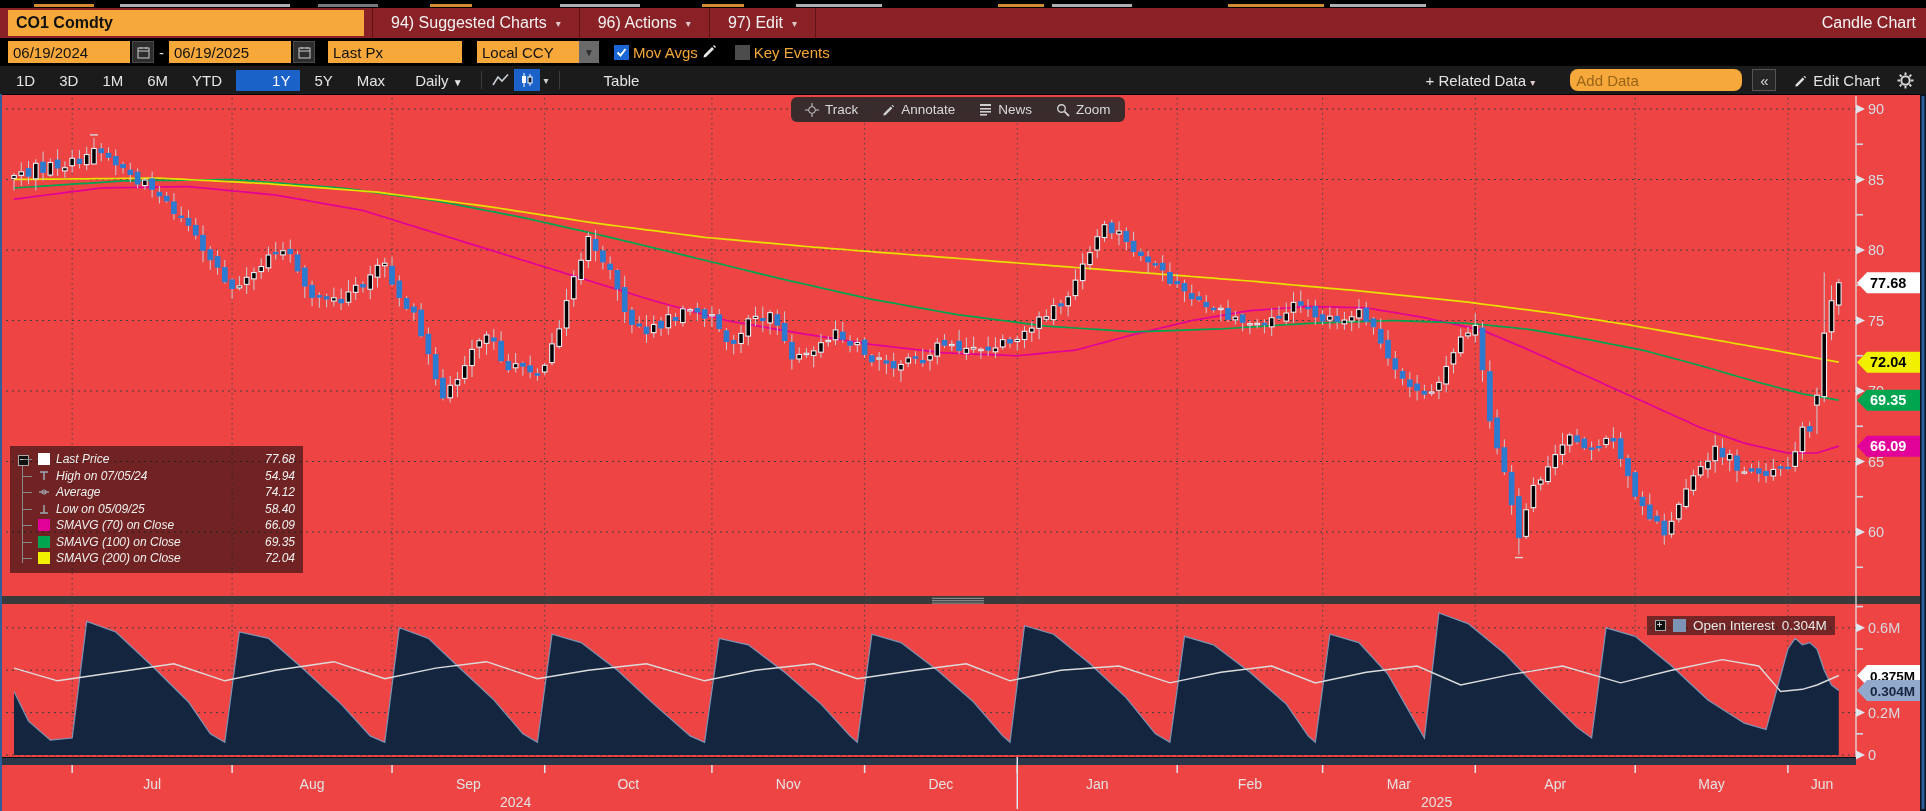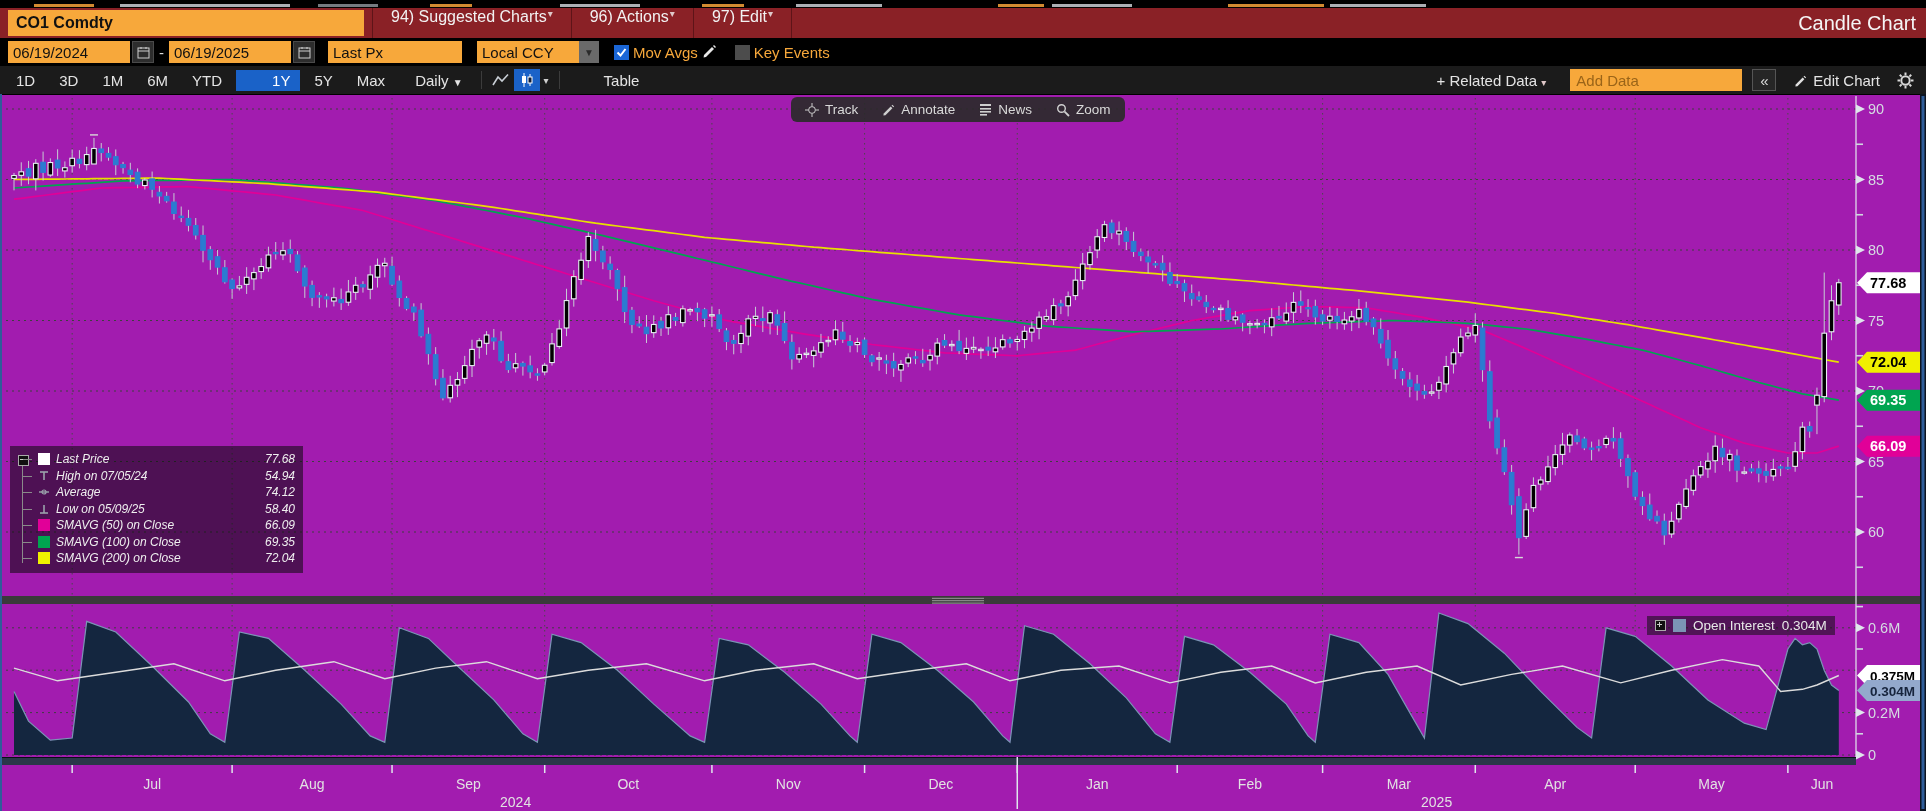--- a/index.html
+++ b/index.html
@@ -1,29 +1,29 @@
 <!DOCTYPE html>
 <html><head>
 <meta charset="utf-8">
 <style>
   html,body{margin:0;padding:0;background:#000;}
-  #app{position:relative;width:1926px;height:811px;overflow:hidden;background:#a21caf;
+  #app{position:relative;width:1926px;height:811px;overflow:hidden;background:#ef4444;
        font-family:"Liberation Sans",sans-serif;-webkit-font-smoothing:antialiased;}
   
   .topstrip{position:absolute;left:0;top:0;width:1926px;height:8px;background:#000;}
   .topstrip .frag{position:absolute;bottom:1px;height:3px;opacity:.85;}
   
   .row1{position:absolute;left:0;top:8px;width:1926px;height:30px;background:#8a2126;
         display:flex;align-items:center;color:#f2f2f2;font-size:16px;}
   .ticker-field{width:340px;height:26px;margin-left:8px;background:#f7a83b;border:none;
         color:#111;font-size:16px;font-weight:bold;padding:0 8px;font-family:"Liberation Sans",sans-serif;}
-  .r1-btn{display:flex;align-items:flex-start;gap:1px;padding:0 18px;height:100%;cursor:pointer;white-space:nowrap;}
+  .r1-btn{display:flex;align-items:center;gap:9px;padding:0 18px;height:100%;cursor:pointer;white-space:nowrap;}
   .sep1{width:1px;height:100%;background:#5e1418;}
   .caret{font-size:10px;color:#e0c9ca;}
-  .r1-right{margin-left:auto;margin-right:10px;font-size:20px;color:#f5f5f5;}
+  .r1-right{margin-left:auto;margin-right:10px;font-size:16px;color:#f5f5f5;}
   
   .row2{position:absolute;left:0;top:38px;width:1926px;height:28px;background:#000;
         display:flex;align-items:center;font-size:15px;color:#ddd;}
   .ofield{height:22px;background:#f7a83b;border:none;color:#111;font-size:15px;
         padding:0 5px;font-family:"Liberation Sans",sans-serif;}
   .cal-btn{width:22px;height:22px;background:#2d2d2d;border:1px solid #4a4a4a;box-sizing:border-box;
         display:flex;align-items:center;justify-content:center;margin-left:2px;cursor:pointer;}
   .ccy-arrow{width:20px;height:22px;background:#6a6a6a;display:flex;align-items:center;
         justify-content:center;color:#2b2b2b;font-size:10px;cursor:pointer;}
   .chk{width:15px;height:15px;box-sizing:border-box;display:inline-flex;align-items:center;
@@ -176,21 +176,21 @@
       </svg>
     </div>
     <span class="caret" style="margin:0 4px;color:#cfcfcf;">▾</span>
     <div class="sep3"></div>
     <span class="rtab" style="margin-left:28px;">Table</span>
 
     <span class="rtab" style="margin-left:auto;">
       <span>+ Related Data</span>
       <span class="caret">▾</span>
     </span>
-    <input class="add-data" style="margin-left: 12px;" placeholder="Add Data">
+    <input class="add-data" style="margin-left: 23px; border-radius: 8px;" placeholder="Add Data">
     <div class="sq-btn" style="margin-left:10px;">«</div>
     <span class="rtab" style="margin-left:8px;display:flex;align-items:center;gap:6px;">
       <svg width="13" height="13" viewBox="0 0 15 15">
           <path d="M2 12 L10 4 L12 6 L4 14 L1.6 14.4 Z" fill="#e0e0e0"></path>
           <path d="M11 3 L13 5 L14 4 L12 2 Z" fill="#e0e0e0"></path>
         </svg>
       <span>Edit Chart</span>
     </span>
     <div class="icon-btn" style="margin-right:8px;">
       <svg width="17" height="17" viewBox="0 0 17 17">
@@ -946,21 +946,21 @@
           </svg>
         </span>
       <span class="lg-label">Low on 05/09/25</span>
       <span class="lg-val">58.40</span>
     </div>
     <div class="lg-row">
       <span class="stub"></span>
       <span class="lg-ic">
           <span class="lg-sw" style="background:#e10098;"></span>
         </span>
-      <span class="lg-label">SMAVG (50)  on Close</span>
+      <span class="lg-label">SMAVG (70)  on Close</span>
       <span class="lg-val">66.09</span>
     </div>
     <div class="lg-row">
       <span class="stub"></span>
       <span class="lg-ic">
           <span class="lg-sw" style="background:#00a550;"></span>
         </span>
       <span class="lg-label">SMAVG (100)  on Close</span>
       <span class="lg-val">69.35</span>
     </div>

